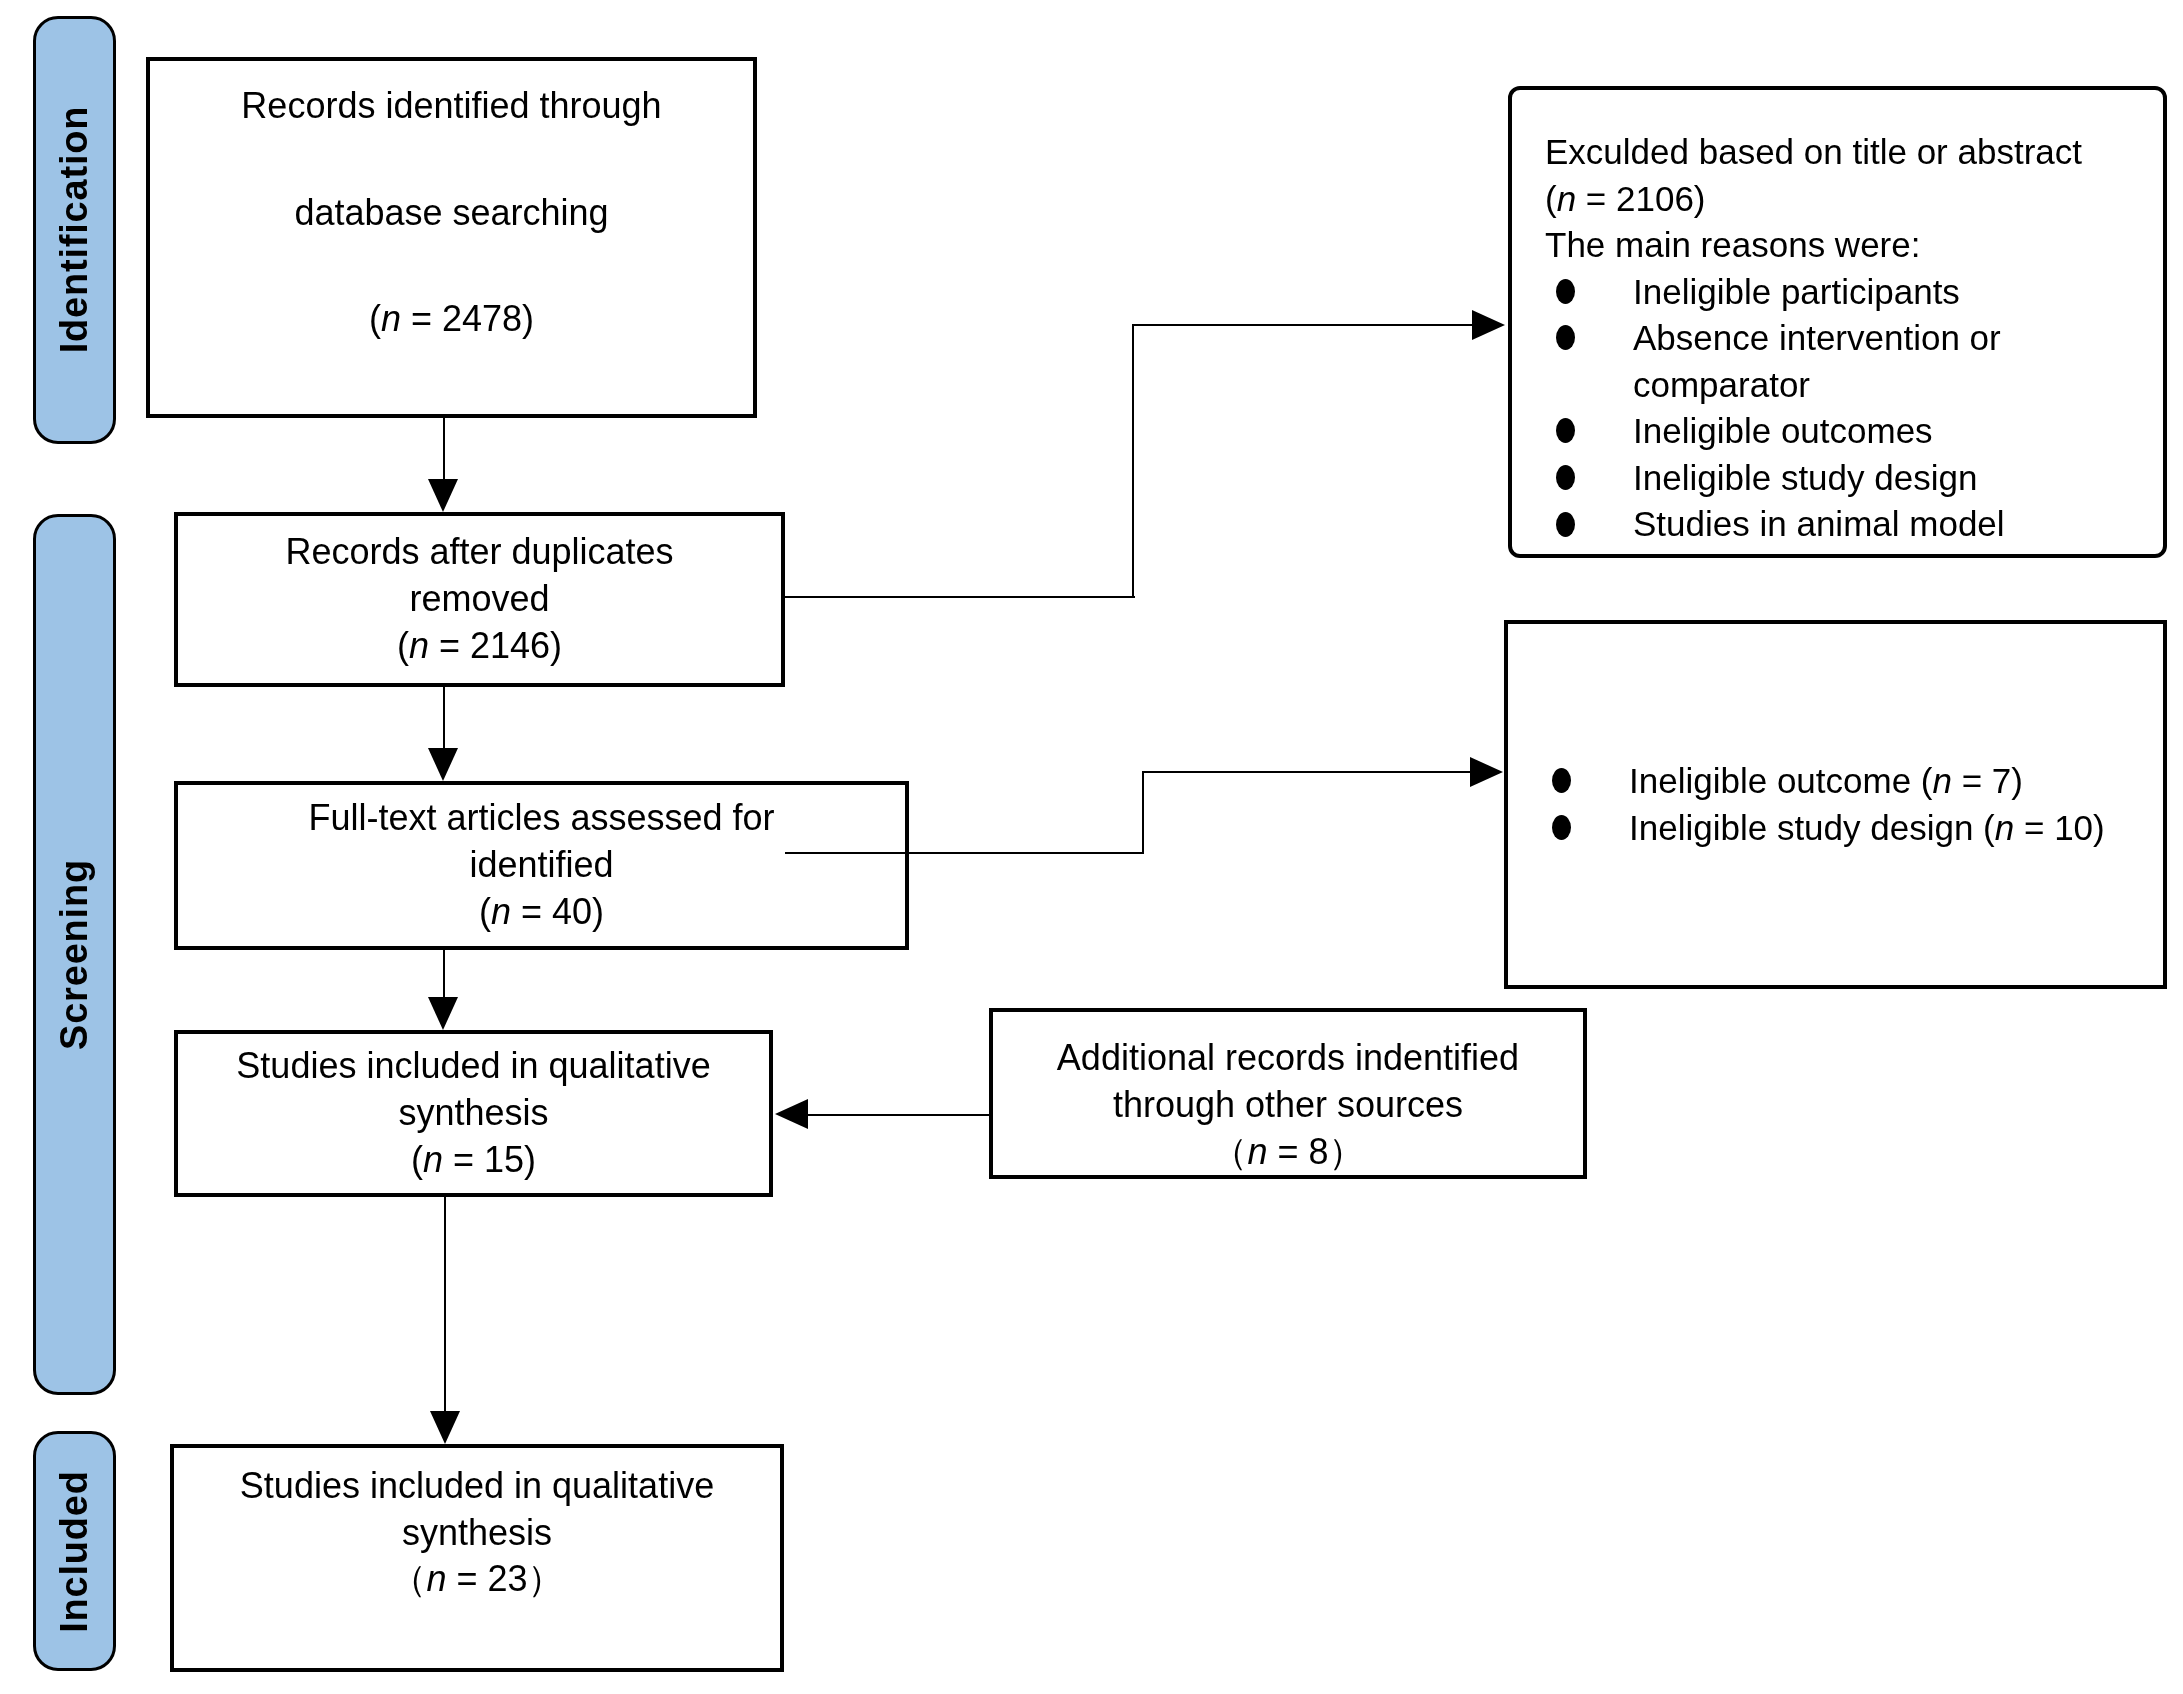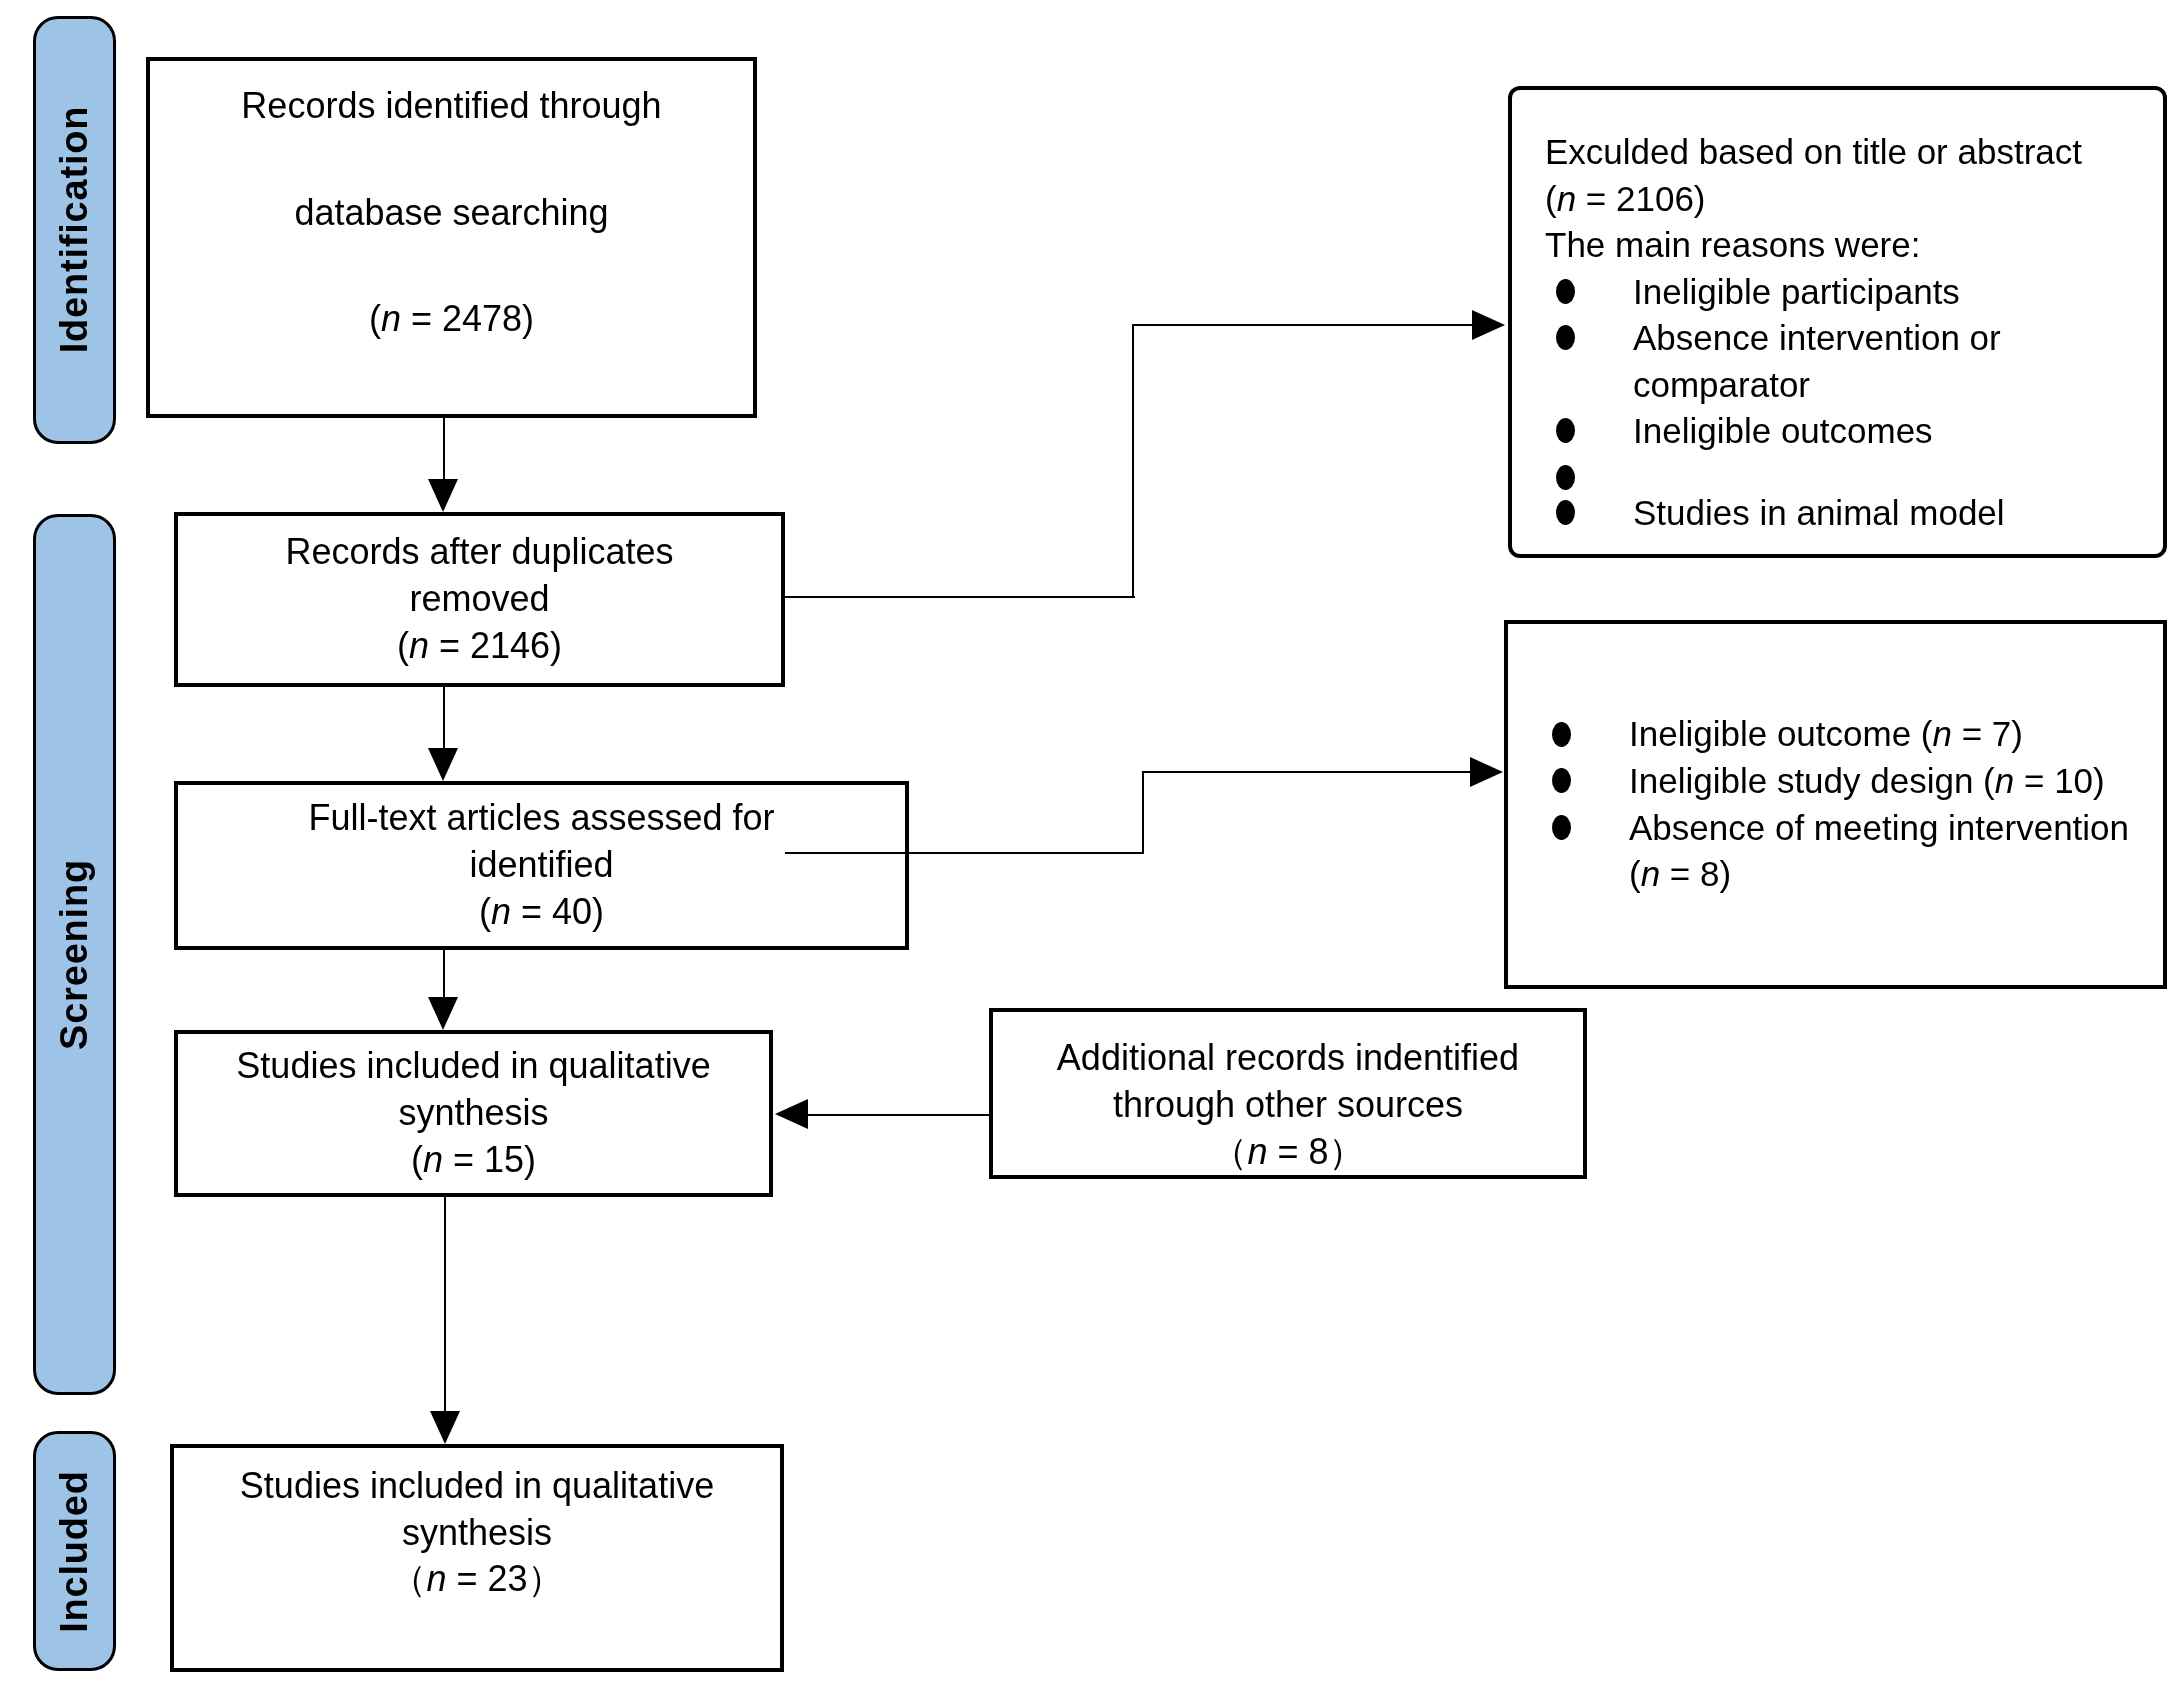--- a/index.html
+++ b/index.html
@@ -138,41 +138,38 @@
         <div class="brow">
           <span class="dot"></span>
           <div class="btxt"><span>Absence intervention or comparator</span></div>
         </div>
         <div class="brow">
           <span class="dot"></span>
           <div class="btxt"><span>Ineligible outcomes</span></div>
         </div>
         <div class="brow">
           <span class="dot"></span>
+          <div class="btxt"><span>Ineligible study design</span></div>
         </div>
         <div class="brow">
           <span class="dot"></span>
           <div class="btxt"><span>Studies in animal model</span></div>
         </div>
       </div>
   </div>
 
   <div class="box rbox" id="box-fulltext-excluded" style="left:1504px;top:620px;width:663px;height:369px">
     <div>
         <div class="brow">
           <span class="dot"></span>
           <div class="btxt"><span>Ineligible outcome (</span><span class="it">n</span><span> = 7)</span></div>
         </div>
         <div class="brow">
           <span class="dot"></span>
           <div class="btxt"><span>Ineligible study design (</span><span class="it">n</span><span> = 10)</span></div>
-        </div>
-        <div class="brow">
-          <span class="dot"></span>
-          <div class="btxt"><span>Absence of meeting intervention (</span><span class="it">n</span><span> = 8)</span></div>
         </div>
       </div>
   </div>
 
   <div class="line-v" style="left:443px;top:418px;height:63px"></div>
   <div class="ah-down" style="left:428px;top:479px"></div>
 
   <div class="line-h" style="left:785px;top:596px;width:350px"></div>
   <div class="line-v" style="left:1132px;top:324px;height:274px"></div>
   <div class="line-h" style="left:1132px;top:324px;width:341px"></div>

